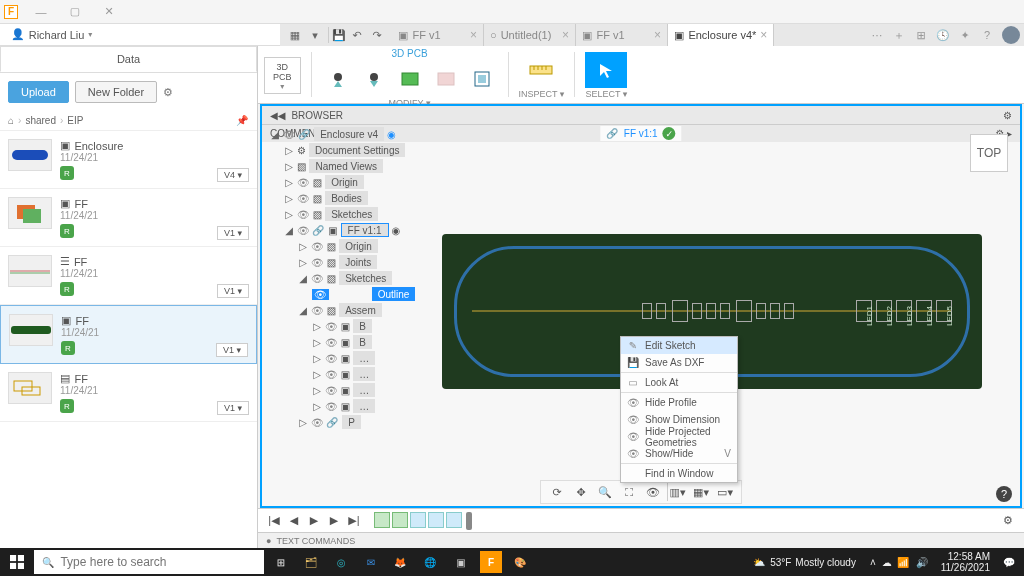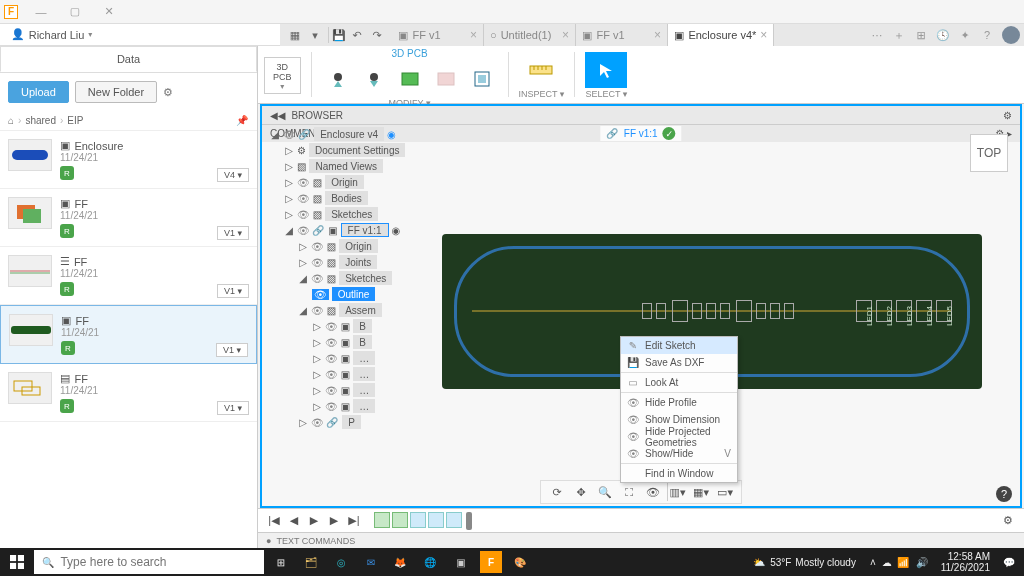--- a/index.html
+++ b/index.html
@@ -62,21 +62,21 @@
   .canvas-wrap { flex: 1; position: relative; background: #f7f7f7; border: 2px solid #00a1ff; margin: 0 2px; display: flex; flex-direction: column; }
   .browser-header { height: 18px; background: #e9e9e9; display: flex; align-items: center; padding: 0 8px; gap: 6px; font-size: 10px; color: #555; }
   .browser-header .arrow { font-size: 10px; }
   .browser-header .flex { flex: 1; }
   .browser-panel { position: absolute; left: 6px; top: 20px; width: 190px; z-index: 5; }
   .tree { font-size: 10px; }
   .tree-row { display: flex; align-items: center; height: 16px; padding: 0 2px; gap: 3px; }
   .tree-row .tri { width: 10px; text-align: center; color: #666; cursor: pointer; }
   .tree-row .eye { color: #888; font-size: 10px; }
   .tree-row .chip { background: #e0e0e0; padding: 0 6px; height: 14px; display: flex; align-items: center; }
-  .tree-row .chip.sel { background: #1e90ff; color: #fff; }
+  .tree-row .chip.sel { background: #1e90ff; color: #fff; margin-left: 40px; }
   .tree-row .chip.hl { border: 1px solid #1e90ff; }
   .tree-row.indent1 { padding-left: 16px; }
   .tree-row.indent2 { padding-left: 30px; }
   .tree-row.indent3 { padding-left: 44px; }
   .ctx-menu { position: absolute; left: 362px; top: 290px; width: 118px; background: #fdfdfd; border: 1px solid #bdbdbd; box-shadow: 2px 2px 4px rgba(0,0,0,0.2); z-index: 20; font-size: 10px; }
   .ctx-item { display: flex; align-items: center; height: 17px; padding: 0 6px; gap: 6px; cursor: pointer; }
   .ctx-item.hl { background: #d6eaff; }
   .ctx-item .ci-icon { width: 12px; color: #888; text-align: center; }
   .ctx-item .kb { margin-left: auto; color: #888; }
   .ctx-sep { height: 1px; background: #ddd; margin: 1px 0; }

